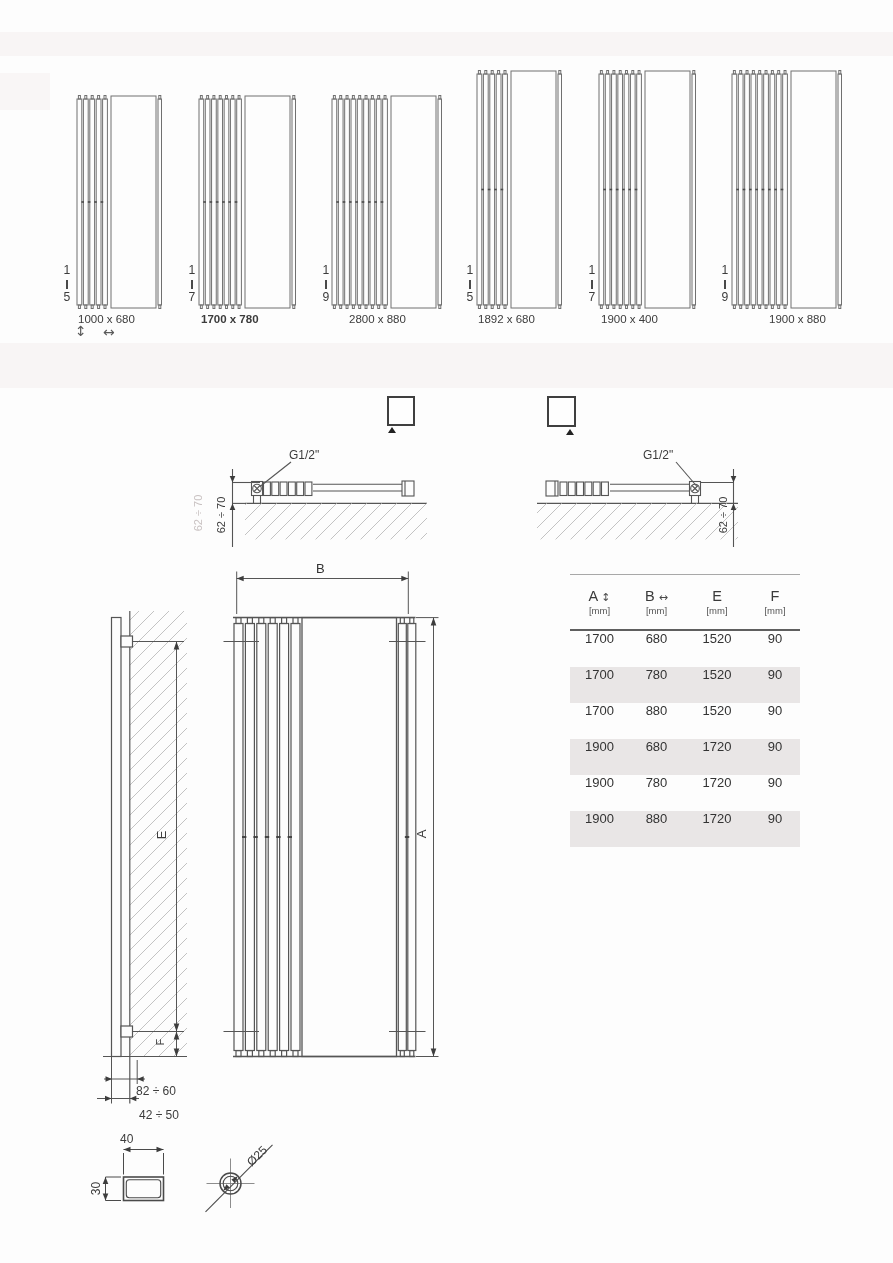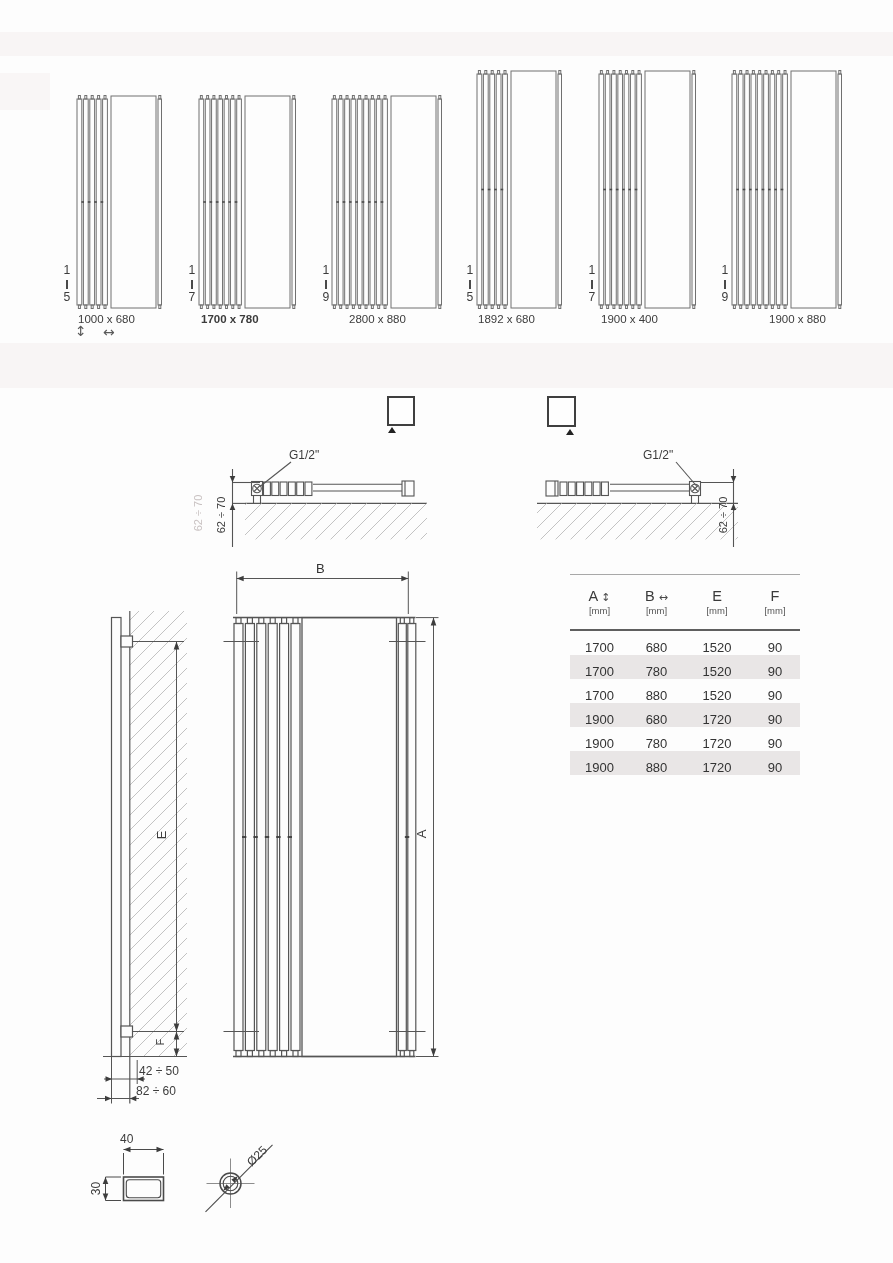--- a/index.html
+++ b/index.html
@@ -20,21 +20,21 @@
   .upTri{position:absolute;width:0;height:0;border-left:4px solid transparent;
          border-right:4px solid transparent;border-bottom:6.5px solid #222;}
   svg{position:absolute;overflow:visible;}
   
   #spec-table{position:absolute;left:570px;top:574px;width:230px;border-top:1px solid #a8a8a8;}
   #spec-table .hdr{display:flex;height:56px;border-bottom:2px solid #5f5f5f;box-sizing:border-box;}
   #spec-table .hcell{display:flex;flex-direction:column;align-items:center;justify-content:flex-start;padding-top:13px;}
   #spec-table .letter{font-size:14.5px;color:#3a3a3a;}
   #spec-table .letter .harrow{font-size:11px;color:#4a4a4a;font-family:"DejaVu Sans",sans-serif;}
   #spec-table .unit{font-size:9.5px;color:#555;margin-top:1px;}
-  #spec-table .trow{display:flex;height:24px;align-items:flex-end;}
+  #spec-table .trow{display:flex;height:36px;align-items:flex-start;}
   #spec-table .trow.shade{background:#e9e6e6;}
   #spec-table .tcell{text-align:center;font-size:13px;color:#333;}
   .ghost{color:#c9c2c2 !important;}
 </style>
 </head>
 <body>
 
 <div id="page">
 
   <div class="band" style="top:32px;height:24px;"></div>
@@ -435,21 +435,21 @@
       <line x1="433.5" y1="617.6" x2="433.5" y2="1056.5" stroke-width="1"></line>
       <polygon points="433.5,617.6 430.7,625.6 436.3,625.6" fill="#3d3d3d" stroke="none"></polygon>
       <polygon points="433.5,1056.5 430.7,1048.5 436.3,1048.5" fill="#3d3d3d" stroke="none"></polygon>
     </g>
   </svg>
 
   <div class="biglbl" style="left:316px;top:561px;">B</div>
   <div class="vlabel" style="left:413px;top:827px;width:16px;height:14px;font-size:13px;">A</div>
   <div class="vlabel" style="left:153px;top:828px;width:16px;height:14px;font-size:13px;">E</div>
   <div class="vlabel" style="left:153px;top:1036px;width:14px;height:12px;font-size:11px;">F</div>
-  <div class="dimlbl" style="left:139px;top:1064px;">42 ÷ 50</div>
+  <div class="dimlbl" style="left:139px;top:1108px;">42 ÷ 50</div>
   <div class="dimlbl" style="left:136px;top:1084px;">82 ÷ 60</div>
 
   <div id="spec-table">
       <div class="hdr">
         <div class="hcell" style="width: 59px;">
           <div class="letter">A <span class="harrow">↕</span></div>
           <div class="unit">[mm]</div>
         </div>
         <div class="hcell" style="width: 55px;">
           <div class="letter">B <span class="harrow">↔</span></div>

